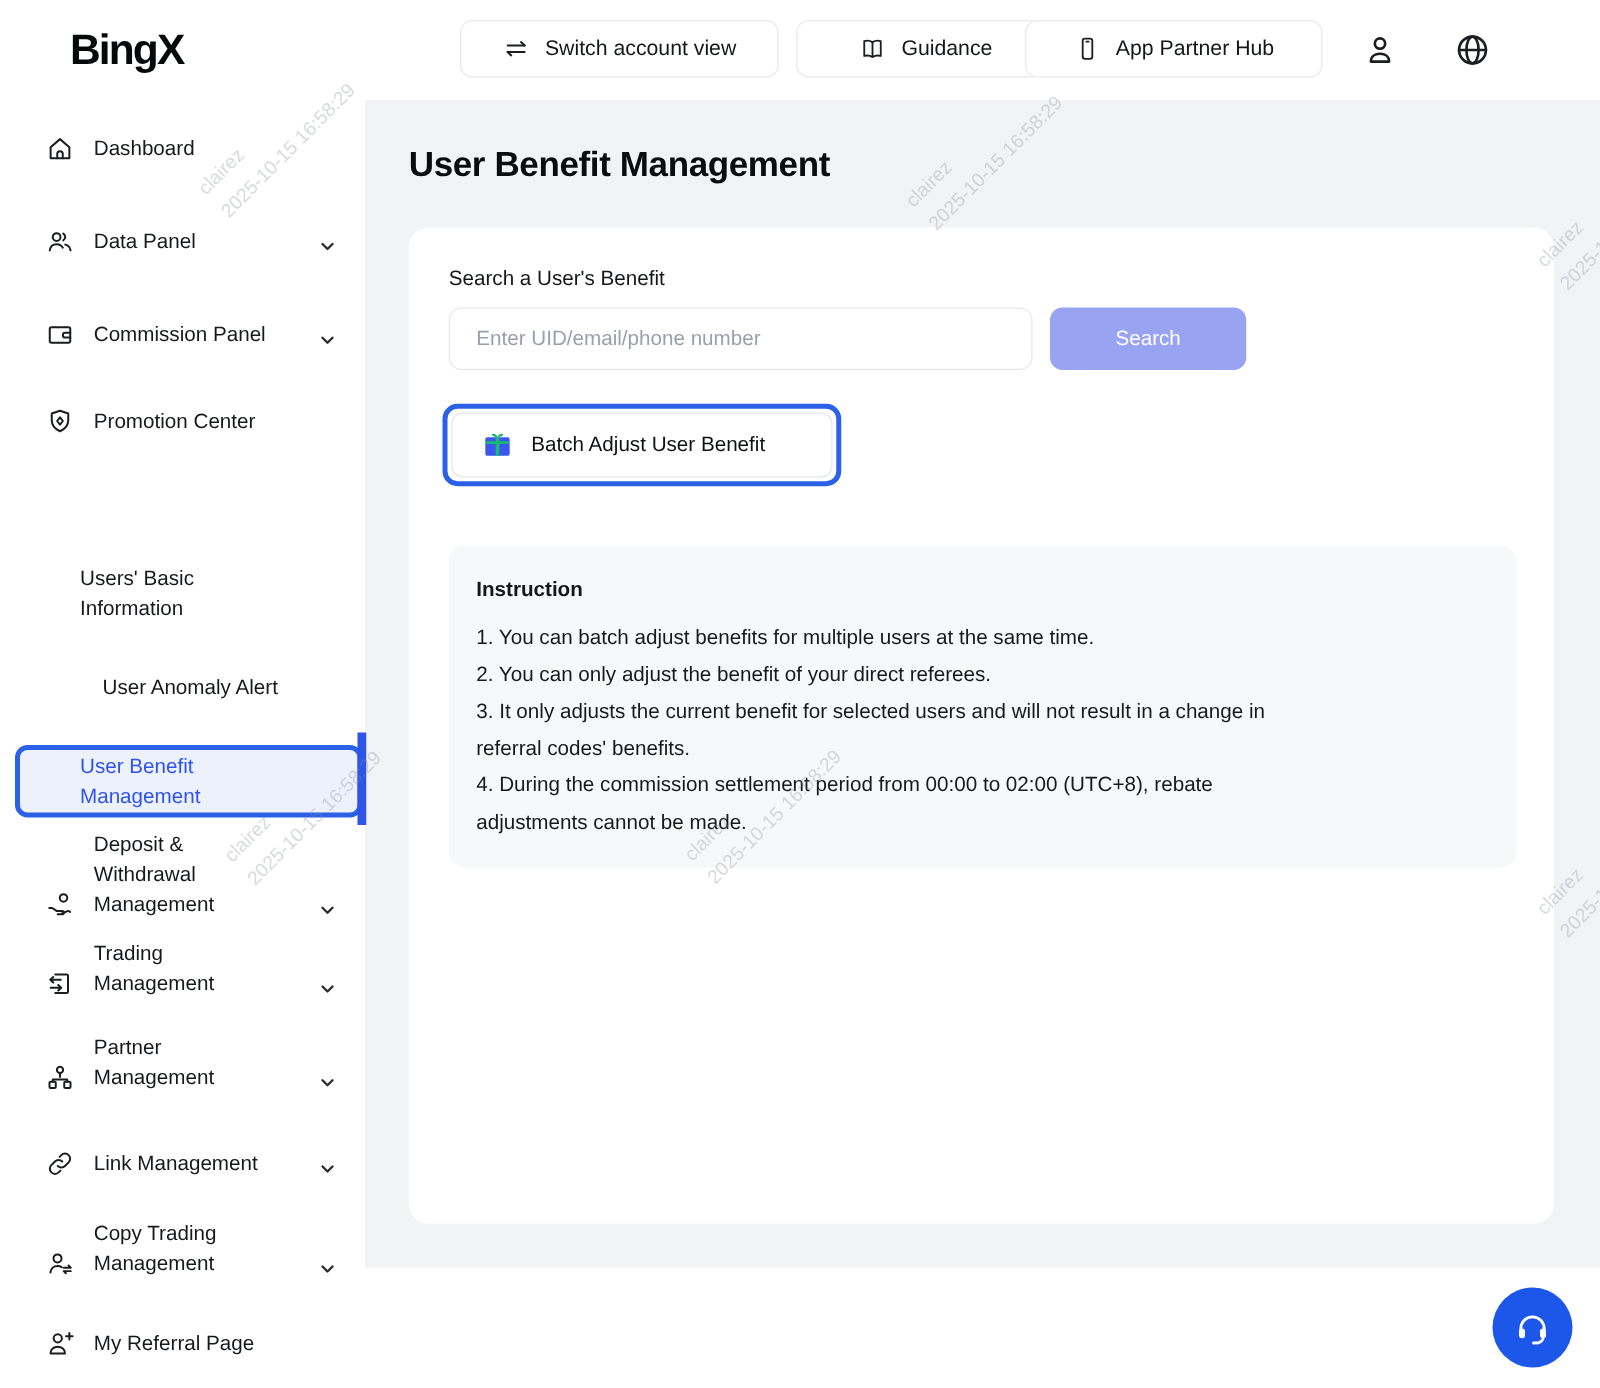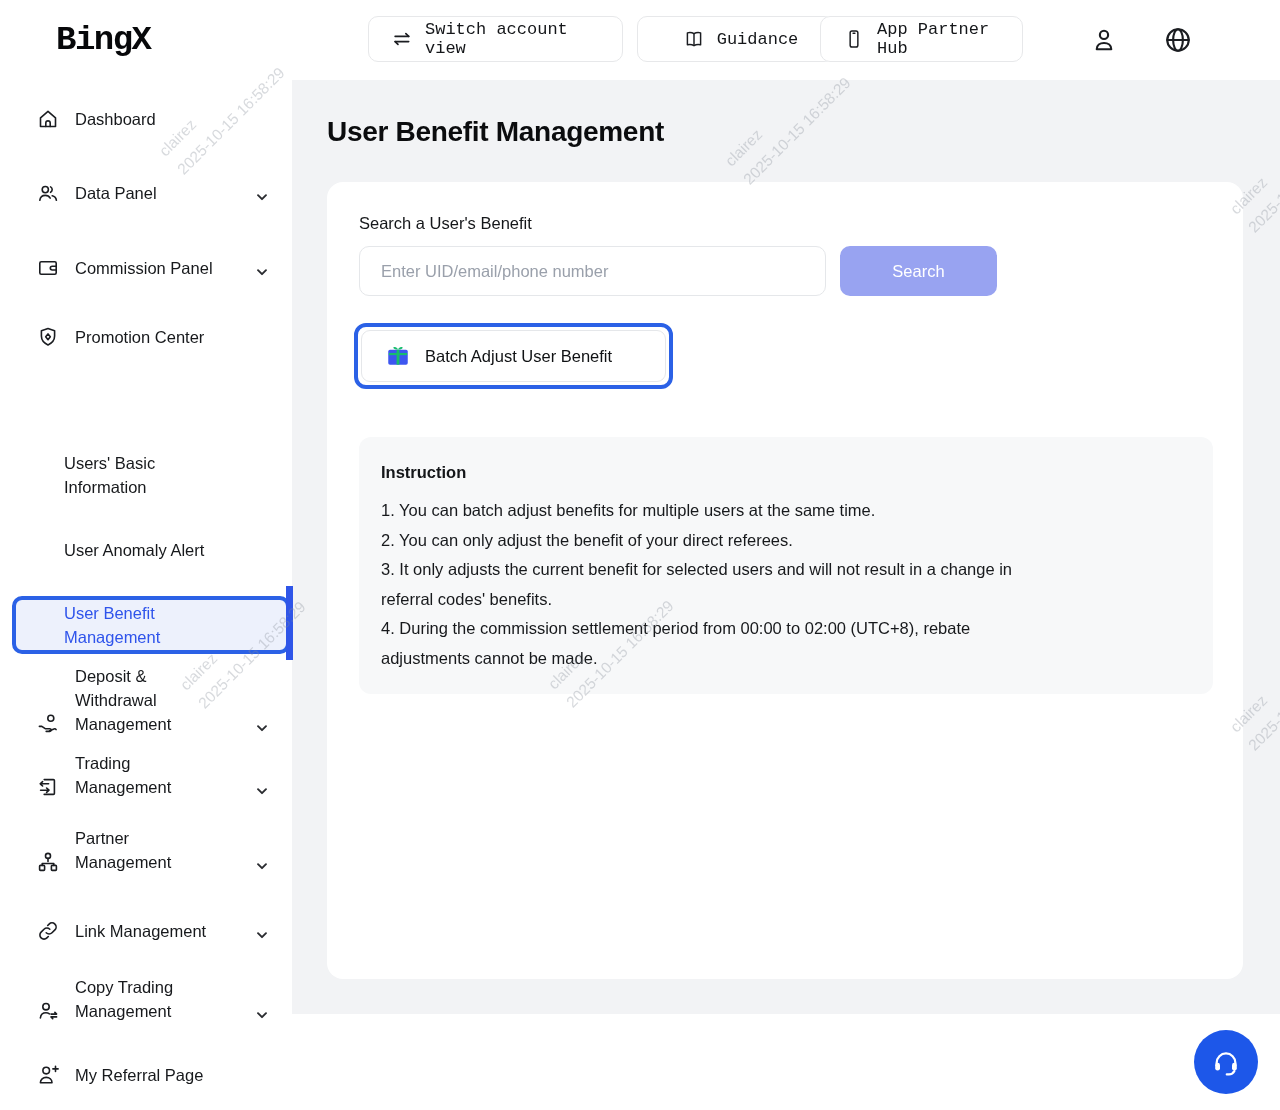--- a/index.html
+++ b/index.html
@@ -8,28 +8,28 @@
     font-family:"Liberation Sans","DejaVu Sans",sans-serif;
     color:#17191c; background:#ffffff; position:relative; overflow:hidden;
   }
   svg { display:block; }
   .ico { stroke:#1b1d21; stroke-width:1.6; fill:none; stroke-linecap:round; stroke-linejoin:round; }
 
   
   .content-bg { position:absolute; left:292px; top:80px; width:988px; height:934px; background:#f2f3f5; }
 
   
-  .header { position:absolute; left:0; top:0; width:1280px; height:80px; background:#fff; z-index:5;font-family:Liberation Mono, monospace; }
+  .header { position:absolute; left:0; top:0; width:1280px; height:80px; background:#fff; z-index:5; }
   .logo { position:absolute; left:56px; top:21px; font-size:34px; font-weight:800; letter-spacing:-1.5px; color:#07080a; }
   .hbtn { position:absolute; top:16px; height:46px; display:flex; align-items:center; gap:12px;
           padding:0 22px; background:#fff; border:1px solid #e7e8ea; border-radius:10px;
           font-size:17px; color:#141619; cursor:pointer; }
   .hbtn-1 { left:368px; width:255px; justify-content:center; }
   .hbtn-2 { left:637px; width:197px; justify-content:center;padding-left:32px; }
-  .hbtn-3 { left:820px; width:203px; justify-content:center; }
+  .hbtn-3 { left:820px; width:238px; justify-content:center; }
   .hicon-btn { position:absolute; top:22px; width:36px; height:36px; display:flex; align-items:center; justify-content:center; cursor:pointer; background:none; border:none; }
   .hicon-person { left:1086px; }
   .hicon-globe  { left:1160px; }
 
   
   .sidebar { position:absolute; left:0; top:80px; width:292px; height:1030px; background:#fff; z-index:4; }
   .srow { position:absolute; left:36px; width:234px; display:flex; align-items:flex-end; gap:15px; cursor:pointer; }
   .sicon { width:24px; height:24px; flex:0 0 24px; }
   .slabel { font-size:16.5px; line-height:24px; white-space:pre-line; color:#17191c; }
   .chev { margin-left:auto; width:16px; height:16px; }
@@ -47,21 +47,21 @@
   .r-referral  { top:971px; height:36px; }
 
   .um-box { position:absolute; left:18px; top:303px; width:277px; height:54px;
             border:4px solid #2b61e6; border-radius:10px; background:#fff;
             display:flex; align-items:center; gap:14px; padding:0 14px 0 15px; cursor:pointer; }
   .um-box .slabel { color:#2f54eb; white-space:nowrap; }
   .um-box .ico { stroke:#2f54eb; }
 
   .sub { position:absolute; left:64px; font-size:16.5px; line-height:24px; white-space:pre-line; cursor:pointer; color:#17191c; }
   .sub-basic   { top:371px; }
-  .sub-anomaly { top:458px; }
+  .sub-anomaly { top:458px;margin-left:18px; }
 
   .benefit-box { position:absolute; left:12px; top:516px; width:278px; height:58px;
                  border:4px solid #2b61e6; border-radius:10px; background:#edf1fc;
                  display:flex; align-items:center; padding-left:48px; cursor:pointer; }
   .benefit-box .slabel { color:#2f54eb; }
   .active-bar { position:absolute; left:286px; top:506px; width:7px; height:74px; background:#2f55e8; }
 
   
   .page-title { position:absolute; left:327px; top:116px; font-size:28px; font-weight:800; letter-spacing:-0.3px; color:#0b0c0e; z-index:6; }
   .card { position:absolute; left:327px; top:182px; width:916px; height:797px; background:#fff; border-radius:16px; z-index:6; }

